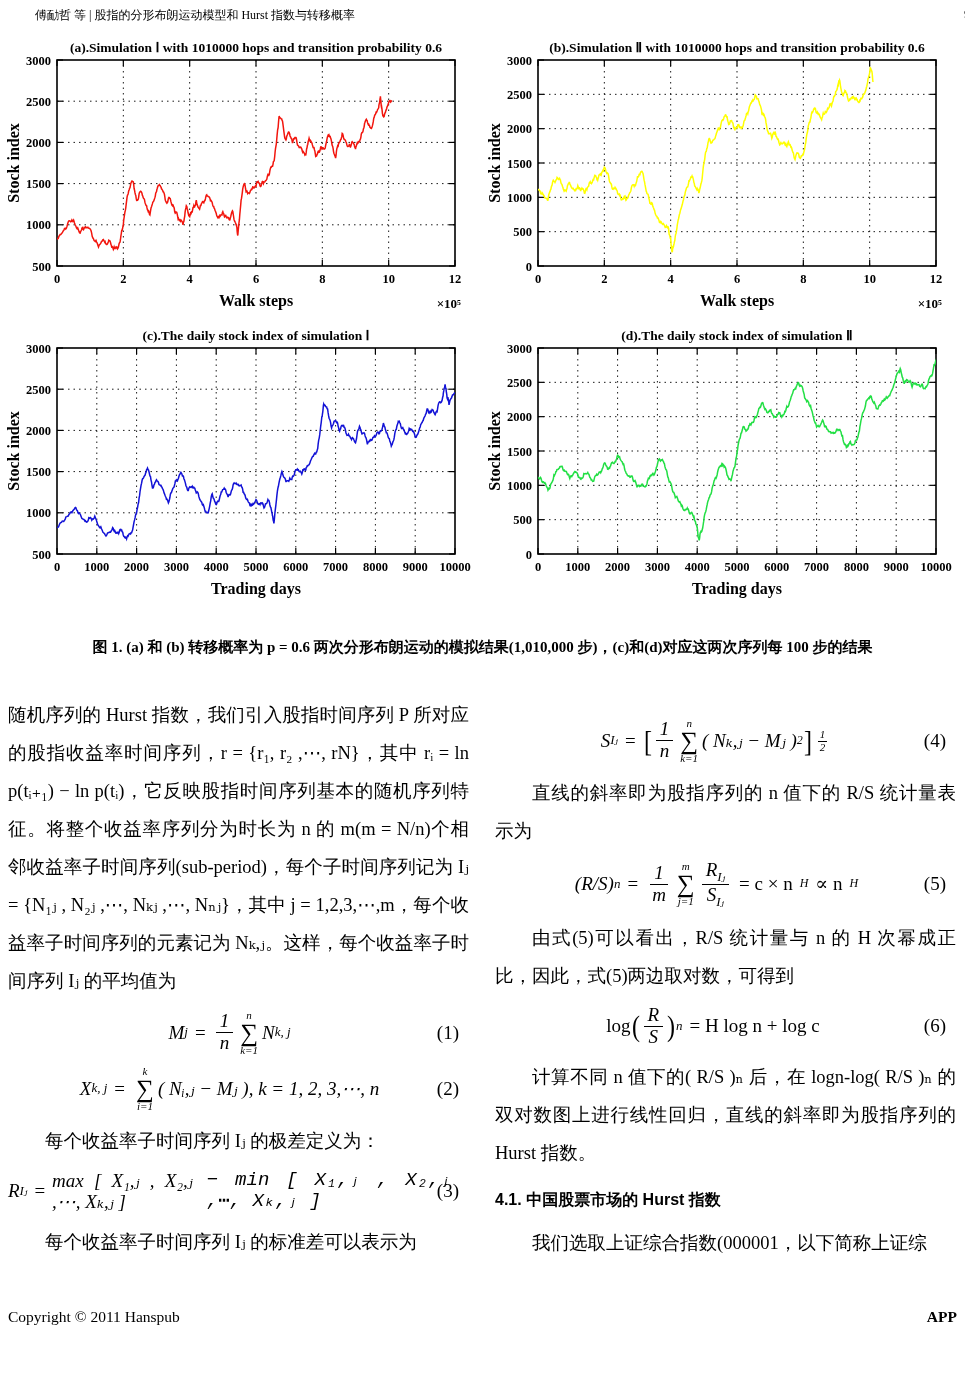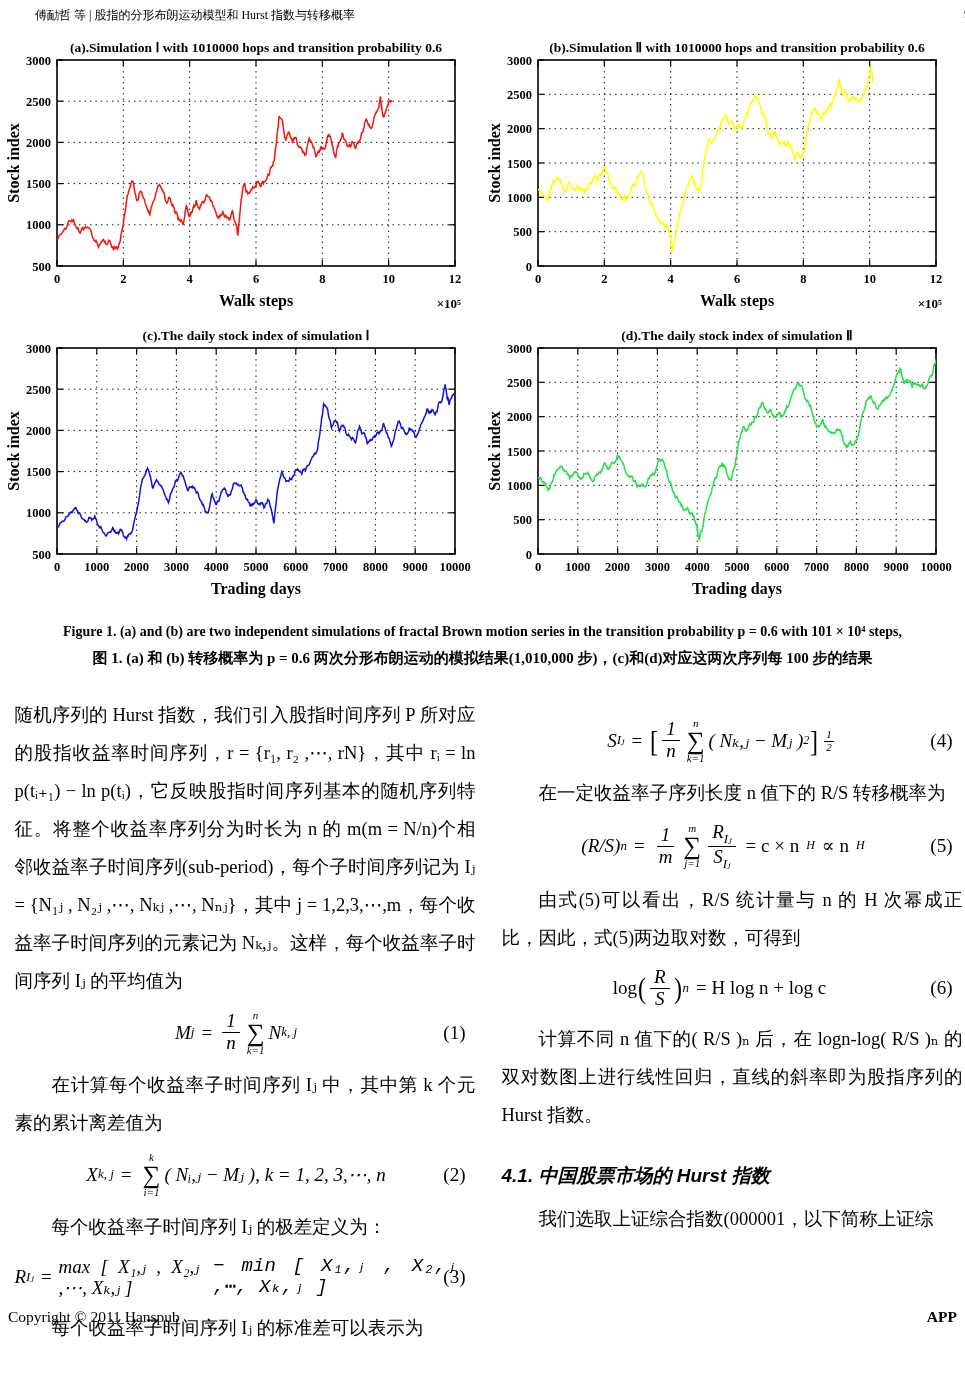--- a/index.html
+++ b/index.html
@@ -19,30 +19,30 @@
   svg .ticklab { font:bold 12.5px "Liberation Serif",serif; fill:#000; }
   svg .title   { font:bold 13.5px "Liberation Serif",serif; fill:#000; }
   svg .axlab   { font:bold 16px "Liberation Serif",serif; fill:#000; }
   svg .explab  { font:bold 13px "Liberation Serif",serif; fill:#000; }
   svg .grid    { stroke:#000; stroke-width:0.9; stroke-dasharray:1.5 4; }
   svg .tick    { stroke:#000; stroke-width:1.2; }
   svg .plotbox { fill:none; stroke:#000; stroke-width:1.6; }
   
   .caption { position:absolute; top:622px; left:0; width:100%; text-align:center; font-weight:bold; }
   .caption .en { font-size:14px; line-height:19px; }
-  .caption .cn { font-size:15px; line-height:22px; margin-top:6px; }
-  
-  .columns { position:absolute; top:696px; left:14px; width:949px; display:flex; gap:26px;justify-content:center; }
+  .caption .cn { font-size:15px; line-height:22px; margin-top:14px; }
+  
+  .columns { position:absolute; top:696px; left:8px; width:949px; display:flex; gap:26px; }
   .col { width:461px; font-size:18.5px; line-height:38px; text-align:justify; }
   .para { margin:0; }
   .indent { text-indent:2em; }
   h2.sec  { font-size:21px; margin:18px 0 10px 0; line-height:30px;
             font-family:"Liberation Sans","DejaVu Sans",sans-serif; }
-  h3.sec  { font-size:19px; margin:28px 0 10px 0; line-height:28px;
-            font-family:"Liberation Sans","DejaVu Sans",sans-serif;font-style:italic; }
+  h3.sec  { font-size:16px; margin:14px 0 10px 0; line-height:28px;
+            font-family:"Liberation Sans","DejaVu Sans",sans-serif; }
   
   .equation { position:relative; display:flex; align-items:center; justify-content:center;
               margin:10px 18px 10px 0; font-size:19px; font-style:italic; line-height:1.15; }
   .equation .eq-no { position:absolute; right:-8px; top:50%; transform:translateY(-50%); font-style:normal; }
   .equation sub { font-size:13px; font-style:italic; }
   .equation sup { font-size:12px; }
   .rel { margin:0 7px; font-style:normal; }
   .frac { display:inline-flex; flex-direction:column; align-items:center; margin:0 3px; line-height:1.1; }
   .frac .num { padding:0 4px; border-bottom:1.5px solid #000; }
   .frac .den { padding:0 4px; }
@@ -345,21 +345,20 @@
       <text x="450" y="243" class="ticklab" text-anchor="middle">10000</text>
       <rect x="52" y="20" width="398" height="206" class="plotbox"></rect>
       <polyline points="52.0,149.1 52.5,149.6 53.0,150.4 53.5,150.8 54.0,150.1 54.5,149.4 55.0,150.3 55.5,152.3 56.0,153.9 56.5,154.3 57.0,153.6 57.5,153.8 58.0,154.7 58.5,155.2 59.0,154.8 59.5,155.5 60.0,157.3 60.5,158.4 61.0,159.4 61.5,160.1 62.0,162.2 62.4,161.5 62.9,160.3 63.4,160.8 63.9,160.1 64.4,157.6 64.9,155.8 65.4,155.3 65.9,154.5 66.4,153.4 66.9,152.4 67.4,150.3 67.9,147.0 68.4,147.6 68.9,146.5 69.4,145.5 69.9,143.6 70.4,143.4 70.9,141.7 71.4,141.6 71.9,141.5 72.4,141.2 72.9,140.3 73.4,140.2 73.9,138.6 74.4,138.5 74.9,138.6 75.4,138.3 75.9,138.1 76.4,139.1 76.9,141.3 77.4,142.5 77.9,142.8 78.4,142.3 78.9,143.3 79.4,143.3 79.9,143.6 80.4,143.6 80.9,144.9 81.4,146.4 81.8,146.7 82.3,146.3 82.8,146.9 83.3,149.0 83.8,150.5 84.3,148.9 84.8,148.0 85.3,147.9 85.8,148.6 86.3,147.5 86.8,147.0 87.3,145.8 87.8,145.0 88.3,144.1 88.8,143.6 89.3,144.0 89.8,143.7 90.3,144.6 90.8,144.7 91.3,145.1 91.8,147.0 92.3,149.1 92.8,149.5 93.3,149.3 93.8,149.6 94.3,150.8 94.8,151.2 95.3,150.1 95.8,150.5 96.3,150.1 96.8,149.8 97.3,148.5 97.8,145.6 98.3,145.9 98.8,145.7 99.3,145.5 99.8,145.7 100.3,145.9 100.8,145.6 101.3,145.6 101.8,144.6 102.2,145.7 102.7,146.0 103.2,147.1 103.7,149.1 104.2,149.7 104.7,150.6 105.2,151.9 105.7,151.7 106.2,152.7 106.7,153.5 107.2,153.4 107.7,153.2 108.2,151.1 108.7,148.9 109.2,148.0 109.7,147.5 110.2,147.2 110.7,146.3 111.2,147.2 111.7,147.0 112.2,146.2 112.7,145.1 113.2,144.1 113.7,144.2 114.2,143.7 114.7,144.7 115.2,143.6 115.7,142.9 116.2,140.9 116.7,140.1 117.2,138.5 117.7,136.4 118.2,135.2 118.7,134.9 119.2,135.2 119.7,136.7 120.2,137.9 120.7,138.2 121.2,139.4 121.6,141.2 122.1,141.3 122.6,140.2 123.1,139.8 123.6,140.2 124.1,138.5 124.6,137.9 125.1,136.0 125.6,134.7 126.1,134.5 126.6,134.3 127.1,135.2 127.6,135.4 128.1,135.4 128.6,134.5 129.1,133.5 129.6,133.7 130.1,132.1 130.6,131.1 131.1,128.4 131.6,127.1 132.1,127.4 132.6,129.2 133.1,129.2 133.6,128.8 134.1,130.9 134.6,131.8 135.1,132.6 135.6,133.3 136.1,133.7 136.6,135.3 137.1,136.5 137.6,136.0 138.1,137.9 138.6,141.0 139.1,142.8 139.6,143.6 140.1,145.2 140.6,145.7 141.1,146.6 141.6,147.7 142.0,147.8 142.5,148.1 143.0,147.8 143.5,148.4 144.0,149.4 144.5,149.2 145.0,148.0 145.5,148.0 146.0,148.0 146.5,149.3 147.0,151.8 147.5,153.2 148.0,153.6 148.5,153.1 149.0,152.6 149.5,153.6 150.0,155.2 150.5,157.4 151.0,158.8 151.5,158.7 152.0,157.6 152.5,157.2 153.0,157.3 153.5,158.3 154.0,157.7 154.5,158.2 155.0,158.1 155.5,156.6 156.0,156.1 156.5,156.2 157.0,158.0 157.5,158.2 158.0,158.4 158.5,158.7 159.0,159.0 159.5,158.0 160.0,158.1 160.5,157.1 161.0,155.7 161.4,153.1 161.9,152.1 162.4,150.2 162.9,150.3 163.4,150.5 163.9,148.3 164.4,147.4 164.9,147.9 165.4,147.1 165.9,147.3 166.4,146.0 166.9,145.4 167.4,146.3 167.9,147.1 168.4,146.3 168.9,144.9 169.4,143.6 169.9,142.1 170.4,139.4 170.9,138.7 171.4,136.7 171.9,134.1 172.4,132.1 172.9,131.2 173.4,130.9 173.9,132.3 174.4,133.0 174.9,132.1 175.4,131.9 175.9,132.3 176.4,131.6 176.9,132.6 177.4,133.4 177.9,135.0 178.4,135.5 178.9,138.4 179.4,140.2 179.9,141.6 180.4,142.0 180.9,143.7 181.3,146.3 181.8,148.9 182.3,149.8 182.8,152.4 183.3,153.9 183.8,153.5 184.3,154.2 184.8,155.2 185.3,156.3 185.8,158.8 186.3,161.8 186.8,163.6 187.3,164.2 187.8,164.3 188.3,165.9 188.8,167.1 189.3,169.5 189.8,168.9 190.3,168.8 190.8,168.4 191.3,169.7 191.8,171.3 192.3,173.0 192.8,173.8 193.3,174.1 193.8,173.7 194.3,174.9 194.8,175.9 195.3,177.9 195.8,177.1 196.3,177.9 196.8,180.2 197.3,181.5 197.8,182.2 198.3,182.6 198.8,182.6 199.3,181.4 199.8,181.6 200.3,181.4 200.8,181.5 201.3,180.1 201.7,181.0 202.2,181.0 202.7,182.5 203.2,184.8 203.7,185.9 204.2,186.0 204.7,185.0 205.2,184.8 205.7,184.4 206.2,185.2 206.7,187.0 207.2,187.5 207.5,188.9 207.7,189.3 208.0,188.9 208.2,189.9 208.5,191.8 208.7,192.7 209.0,192.9 209.2,193.0 209.5,193.7 209.7,195.5 210.0,196.0 210.2,196.5 210.5,197.1 210.7,197.8 211.0,199.0 211.2,198.5 211.4,201.2 211.7,203.7 211.9,206.7 212.2,208.7 212.4,209.7 212.7,209.8 212.9,211.2 213.2,212.3 213.4,211.4 213.7,209.5 213.9,206.9 214.2,205.2 214.4,204.4 214.7,204.1 214.9,203.6 215.2,204.0 215.7,203.5 216.2,201.7 216.7,199.8 217.2,196.5 217.7,193.2 218.2,188.9 218.7,186.4 219.2,184.8 219.7,183.7 220.2,181.7 220.7,178.8 221.2,176.5 221.6,174.4 222.1,172.8 222.6,171.5 223.1,169.7 223.6,169.1 224.1,167.0 224.6,166.5 225.1,165.6 225.6,163.7 226.1,160.4 226.6,158.4 227.1,157.3 227.6,155.1 228.1,152.8 228.6,151.9 229.1,150.1 229.6,149.5 230.1,150.2 230.6,148.8 231.1,147.0 231.6,144.1 232.1,142.0 232.6,140.4 233.1,139.2 233.6,139.1 234.1,137.9 234.6,137.6 235.1,138.1 235.3,137.8 235.6,136.8 235.8,137.7 236.1,137.9 236.3,136.0 236.6,135.7 236.8,136.0 237.1,136.7 237.6,137.0 238.1,138.9 238.6,138.2 239.1,138.8 239.6,140.0 240.1,142.0 240.6,144.5 241.0,147.0 241.5,147.4 242.0,148.9 242.5,149.8 243.0,151.3 243.5,150.9 244.0,151.3 244.5,151.4 245.0,153.2 245.5,150.5 246.0,148.3 246.5,146.4 247.0,143.2 247.5,141.6 248.0,140.0 248.5,139.5 249.0,138.1 249.5,134.3 250.0,130.5 250.5,128.6 251.0,125.2 251.5,121.9 252.0,117.9 252.5,115.0 253.0,112.7 253.5,111.1 254.0,110.5 254.5,108.2 255.0,105.2 255.5,104.9 256.0,103.0 256.5,101.3 257.0,99.0 257.5,98.6 258.0,98.7 258.5,99.9 259.0,101.4 259.5,101.6 260.0,103.1 260.5,102.6 261.0,102.4 261.4,101.3 261.9,101.3 262.4,100.1 262.9,97.6 263.4,97.4 263.9,95.8 264.4,96.3 264.9,96.9 265.4,95.4 265.9,94.4 266.4,94.3 266.9,94.5 267.4,94.4 267.9,93.0 268.4,90.4 268.9,88.7 269.4,88.9 269.9,89.7 270.4,89.3 270.9,87.8 271.4,86.5 271.9,84.4 272.4,82.6 272.9,80.4 273.4,80.2 273.9,79.2 274.4,79.3 274.9,78.1 275.4,75.9 275.9,75.1 276.4,74.7 276.9,74.9 277.4,77.2 277.9,78.4 278.4,80.2 278.9,81.4 279.4,80.8 279.9,81.7 280.4,82.6 280.9,84.5 281.3,84.6 281.8,84.9 282.3,84.3 282.8,83.4 283.3,83.5 283.8,82.2 284.3,82.1 284.8,81.8 285.3,84.2 285.8,85.5 286.3,85.8 286.8,87.2 287.3,87.3 287.8,89.0 288.3,88.3 288.8,88.7 289.3,89.2 289.8,89.0 290.3,89.2 290.8,88.5 291.3,86.9 291.8,86.1 292.3,86.0 292.8,84.5 293.3,84.7 293.8,84.7 294.3,86.7 294.8,87.8 295.3,87.7 295.8,89.0 296.3,87.7 296.8,88.0 297.3,86.6 297.8,86.6 298.3,85.5 298.8,83.4 299.3,83.7 299.8,82.5 300.3,80.3 300.8,78.4 301.2,79.3 301.7,79.1 302.2,78.5 302.7,77.6 303.2,75.5 303.7,73.4 304.2,72.5 304.7,70.8 305.2,68.7 305.7,67.6 306.2,66.2 306.7,65.3 307.2,63.2 307.7,61.8 308.2,61.8 308.7,61.2 309.2,60.3 309.7,60.7 310.2,58.7 310.7,57.6 311.2,56.3 311.7,55.4 312.2,54.6 312.7,55.0 313.2,57.2 313.7,58.1 314.2,57.3 314.7,58.0 315.2,57.7 315.7,58.0 316.2,58.9 316.7,60.5 317.2,63.0 317.7,64.8 318.2,66.6 318.7,70.0 319.2,70.4 319.7,71.5 320.2,72.1 320.7,73.6 321.1,73.1 321.6,72.6 322.1,73.9 322.6,74.4 323.1,76.8 323.6,77.8 324.1,78.5 324.6,77.7 325.1,80.5 325.6,82.0 326.1,83.4 326.6,85.6 327.1,88.0 327.6,89.6 328.1,92.2 328.6,93.5 329.1,94.9 329.6,94.9 330.1,96.9 330.6,98.9 331.1,98.2 331.6,97.9 332.1,97.4 332.6,98.3 333.1,98.8 333.6,98.6 334.1,97.5 334.6,96.6 335.1,95.5 335.6,94.5 336.1,93.0 336.6,92.1 337.1,92.9 337.6,94.6 338.1,96.2 338.6,98.6 339.1,98.8 339.6,98.0 340.1,98.4 340.6,100.3 341.0,101.2 341.5,101.2 342.0,102.2 342.5,103.2 343.0,103.7 343.5,103.6 344.0,103.8 344.5,103.8 345.0,105.0 345.5,104.6 346.0,105.0 346.5,104.9 347.0,104.4 347.5,105.3 348.0,104.7 348.5,105.1 349.0,105.0 349.5,104.2 350.0,103.5 350.5,101.7 351.0,101.1 351.5,101.6 352.0,102.4 352.5,101.7 353.0,101.4 353.5,102.2 354.0,101.9 354.5,103.0 355.0,103.9 355.5,106.6 356.0,108.1 356.5,107.9 357.0,111.4 357.5,113.7 358.0,114.9 358.5,116.4 359.0,116.2 359.5,116.5 360.0,117.8 360.4,119.6 360.9,119.1 361.4,117.5 361.9,118.3 362.4,117.5 362.9,115.6 363.4,115.5 363.9,113.9 364.4,113.4 364.9,115.8 365.4,116.5 365.9,117.1 366.4,116.6 366.9,116.7 367.4,116.8 367.9,116.6 368.4,116.1 368.9,115.0 369.4,112.7 369.9,112.2 370.4,112.1 370.9,111.9 371.4,110.3 371.9,109.0 372.4,106.5 372.9,104.3 373.4,103.0 373.9,98.7 374.4,96.1 374.9,92.9 375.4,90.9 375.9,88.5 376.4,85.9 376.9,84.4 377.4,84.0 377.9,82.5 378.4,81.8 378.9,79.9 379.4,78.0 379.9,74.7 380.3,72.9 380.8,72.4 381.3,71.7 381.8,71.0 382.3,70.9 382.8,69.9 383.3,70.4 383.8,68.6 384.3,68.1 384.8,69.0 385.3,68.6 385.8,71.1 386.3,72.1 386.8,73.7 387.3,74.3 387.8,75.1 388.3,74.2 388.8,75.5 389.3,76.8 389.8,77.9 390.3,80.5 390.8,80.7 391.3,80.8 391.8,81.0 392.3,79.7 392.8,77.9 393.3,77.7 393.8,76.8 394.3,77.1 394.8,76.3 395.3,74.7 395.8,74.3 396.3,72.9 396.8,72.7 397.3,73.1 397.8,72.1 398.3,71.1 398.8,71.9 399.3,71.3 399.8,70.2 400.3,68.8 400.7,69.3 401.2,70.2 401.7,69.5 402.2,68.8 402.7,68.1 403.2,67.5 403.7,67.6 404.2,66.0 404.7,64.8 405.2,63.5 405.7,62.5 406.2,61.7 406.7,60.3 407.2,59.2 407.7,57.2 408.2,55.7 408.7,54.7 409.2,52.4 409.7,50.4 410.2,48.6 410.7,46.8 411.2,45.3 411.7,44.9 412.2,44.0 412.4,43.5 412.7,42.6 412.9,43.7 413.2,43.9 413.4,44.2 413.7,43.0 413.9,41.6 414.2,40.6 414.7,41.8 415.2,44.6 415.7,46.5 416.2,49.0 416.7,49.8 417.2,52.2 417.7,53.8 418.2,55.7 418.7,53.7 419.2,53.0 419.7,53.6 420.2,52.8 420.6,51.8 421.1,52.2 421.6,52.1 422.1,53.0 422.6,53.9 423.1,54.2 423.6,53.6 424.1,52.7 424.6,53.4 425.1,54.9 425.6,57.5 426.1,59.1 426.6,57.4 427.1,55.5 427.6,55.6 428.1,55.1 428.6,55.9 429.1,55.8 429.6,55.3 430.1,56.4 430.6,56.0 431.1,57.0 431.6,56.8 432.1,56.5 432.6,56.8 433.1,56.7 433.6,58.3 434.1,58.5 434.6,58.8 435.1,58.0 435.6,56.5 436.1,56.1 436.6,57.1 437.1,59.9 437.6,60.6 438.1,60.5 438.6,60.4 439.1,60.7 439.6,59.2 440.1,58.6 440.5,58.8 441.0,57.6 441.5,56.8 442.0,55.7 442.5,52.7 443.0,51.1 443.5,50.2 444.0,48.6 444.5,48.1 445.0,48.3 445.5,47.3 446.0,47.5 446.5,45.9 447.0,43.0 447.5,40.0 448.0,36.9 448.5,37.2 449.0,36.1 449.5,33.6 450.0,32.4 450.2,31.8 450.5,31.7 450.7,30.4 451.0,28.7 451.2,27.4 451.5,27.5 451.7,28.3 452.0,29.6 452.2,31.9 452.5,32.8 452.7,35.0 453.0,37.2 453.2,37.5 453.5,38.4 453.7,39.7 454.0,42.0" fill="none" stroke="#22df44" stroke-width="1.5" clip-path="url(#clipd)"></polyline>
       <text x="251" y="12" class="title" text-anchor="middle">(d).The daily stock index of simulation Ⅱ</text>
       <text x="251" y="266" class="axlab" text-anchor="middle">Trading days</text>
       <text x="14" y="123" class="axlab" text-anchor="middle" transform="rotate(-90 14 123)">Stock index</text>
     </svg>
 </div>
 
 <div class="caption">
-  <div class="en">Figure 1. (a) and (b) are two independent simulations of fractal Brown motion series in the transition probability p = 0.6 with 101 × 10⁴ steps,</div>
   <div class="cn">图 1. (a) 和 (b) 转移概率为 p = 0.6 两次分形布朗运动的模拟结果(1,010,000 步)，(c)和(d)对应这两次序列每 100 步的结果</div>
 </div>
 
 <div class="columns">
 
   <div class="col">
     <p class="para">随机序列的 Hurst 指数，我们引入股指时间序列 P 所对应的股指收益率时间序列，r = {r₁, r₂ ,⋯, rN}，其中 rᵢ = ln p(tᵢ₊₁) − ln p(tᵢ)，它反映股指时间序列基本的随机序列特征。将整个收益率序列分为时长为 n 的 m(m = N/n)个相邻收益率子时间序列(sub-period)，每个子时间序列记为 Iⱼ = {N₁ⱼ , N₂ⱼ ,⋯, Nₖⱼ ,⋯, Nₙⱼ}，其中 j = 1,2,3,⋯,m，每个收益率子时间序列的元素记为 Nₖ,ⱼ。这样，每个收益率子时间序列 Iⱼ 的平均值为</p>
 
     <div class="equation">
       <span>M</span>
@@ -372,21 +371,20 @@
       <span class="sum">
           <span class="lim">n</span>
           <span class="sigma">∑</span>
           <span class="lim">k=1</span>
         </span>
       <span>N</span>
         <sub>k, j</sub>
       <span class="eq-no">(1)</span>
     </div>
 
-    <p class="para indent">在计算每个收益率子时间序列 Iⱼ 中，其中第 k 个元素的累计离差值为</p>
 
     <div class="equation">
       <span>X</span>
         <sub>k, j</sub>
       <span class="rel">=</span>
       <span class="sum">
           <span class="lim">k</span>
           <span class="sigma">∑</span>
           <span class="lim">i=1</span>
         </span>
@@ -430,21 +428,21 @@
       <span>( Nₖ,ⱼ − Mⱼ )</span>
         <sup>2</sup>
       <span class="bigbr">]</span>
       <sup><span class="frac mini">
             <span class="num">1</span>
             <span class="den">2</span>
           </span></sup>
       <span class="eq-no">(4)</span>
     </div>
 
-    <p class="para indent">在一定收益率子序列长度 n 值下的 R/S 转移概率为</p>
+    <p class="para indent">直线的斜率即为股指序列的 n 值下的 R/S 统计量表示为</p>
 
     <div class="equation">
       <span>(R/S)</span>
         <sub>n</sub>
       <span class="rel">=</span>
       <span class="frac">
           <span class="num">1</span>
           <span class="den">m</span>
         </span>
       <span class="sum">

